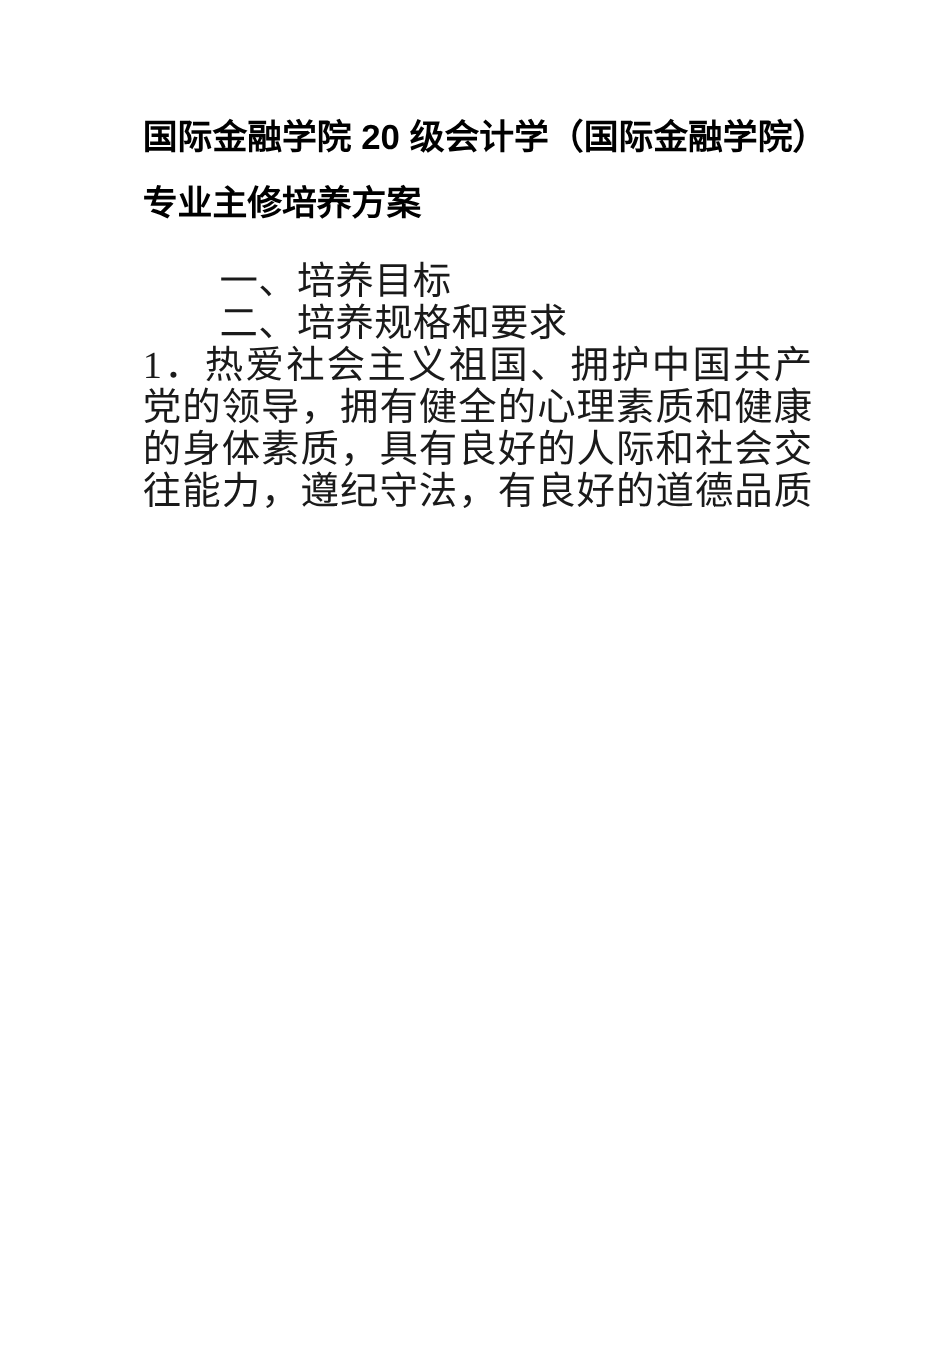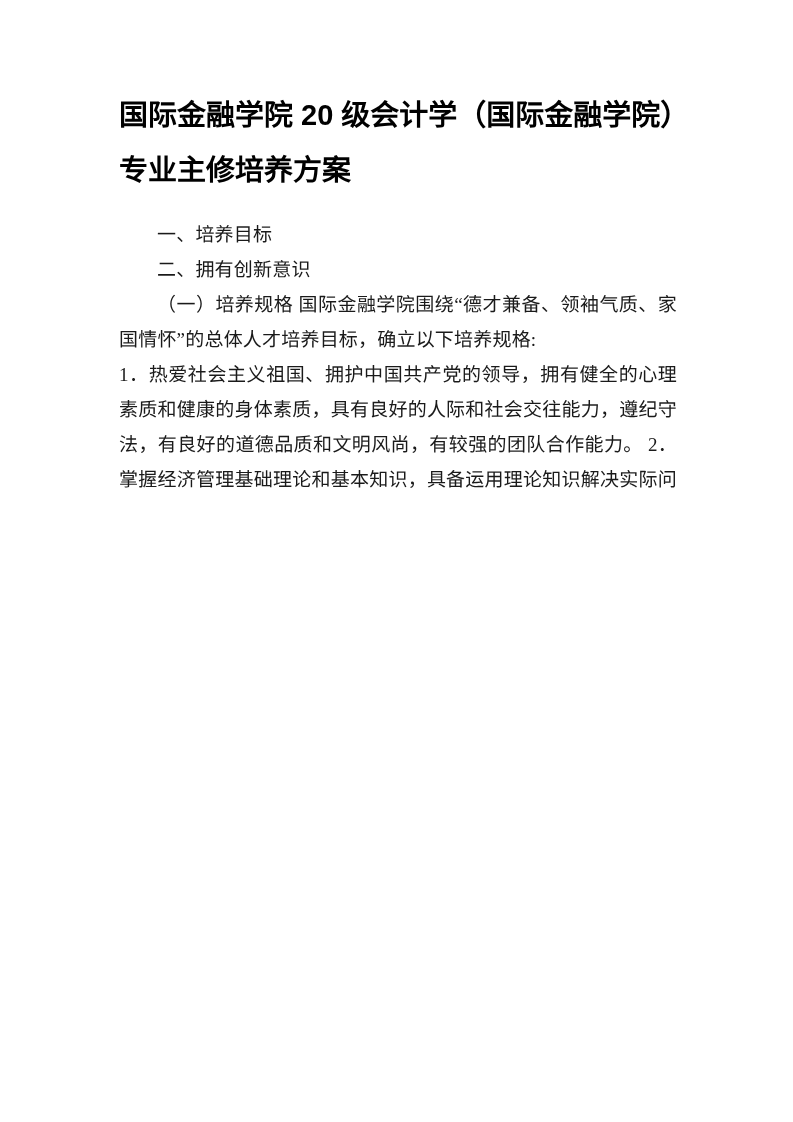--- a/index.html
+++ b/index.html
@@ -46,21 +46,21 @@
   .body-block {
     margin: 0;
     padding: 0;
     padding-top: 19px;
   }
 
   p.para {
     margin: 0;
     padding: 0;
     font-family: "Liberation Serif", "DejaVu Serif", serif;
-    font-size: 19px;
+    font-size: 32px;
     line-height: 35px;
     color: #1a1a1a;
     text-align: justify;
     text-justify: inter-ideograph;
     word-break: break-all;
     letter-spacing: 0.2px;
     -webkit-font-smoothing: antialiased;
   }
 
   p.para.indent {
@@ -84,22 +84,21 @@
 
   <div class="content">
 
     <h1 class="doc-title">国际金融学院 20 级会计学（国际金融学院）专业主修培养方案</h1>
 
     <div class="body-block">
 
       <p class="para indent">一、培养目标</p>
 
 
-      <p class="para indent">二、拥有创新意识</p>
+      <p class="para indent">二、培养规格和要求</p>
 
-      <p class="para indent">（一）培养规格 国际金融学院围绕“德才兼备、领袖气质、家国情怀”的总体人才培养目标，确立以下培养规格:</p>
 
       <p class="para flush clipped">1．热爱社会主义祖国、拥护中国共产党的领导，拥有健全的心理素质和健康的身体素质，具有良好的人际和社会交往能力，遵纪守法，有良好的道德品质和文明风尚，有较强的团队合作能力。 2．掌握经济管理基础理论和基本知识，具备运用理论知识解决实际问题的能力，掌握科学研究方法、掌握经济管理学术前沿动态。3.具备从事具体业务的能力，能够熟练地运用外语和计算机,逻辑思维能力和动手能力强，能够胜任经济管理领域的实际工作。 （二）培养要求 1.通过《思政课》和《政治经济学》、《商业伦理》、《商法》等课程的训练，培养学生良好的政治素质、社会责任感和职业道德。2.通过《微观经济学》、《宏观经济学》、《中级微观经济学》、《中级宏观经济学》、《管理学》、《组织行为学》、《计量经济学》等课程的训练，帮助学生掌握系统的经济管理理论基础及分析方法。3.通过《学术讲座与论文写作》、《投资与资产组合管理》、《会计信息系统》、《审计学》、《证券投</p>
 
     </div>
   </div>
 
 </div>
 
 </body></html>

